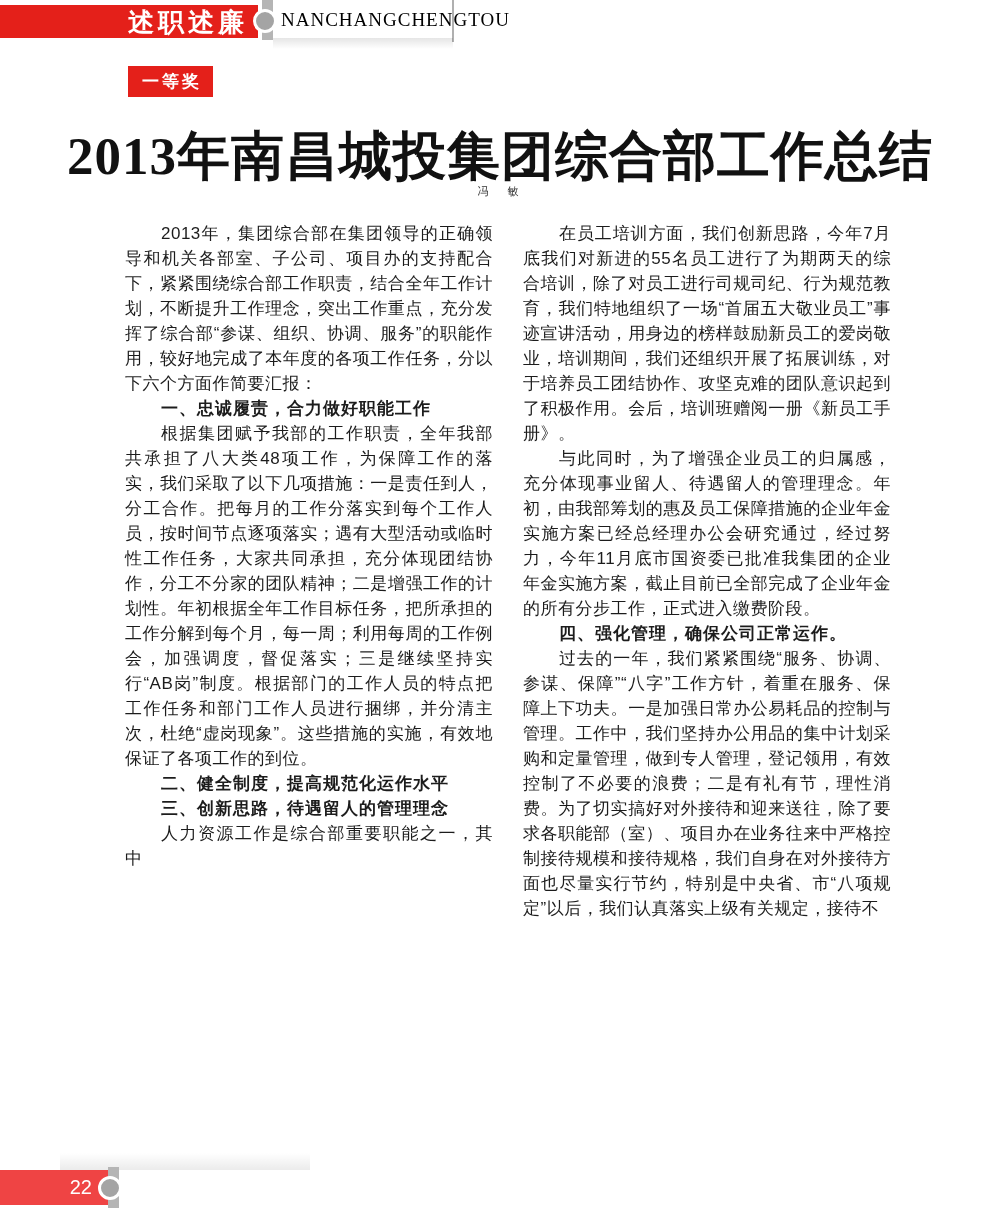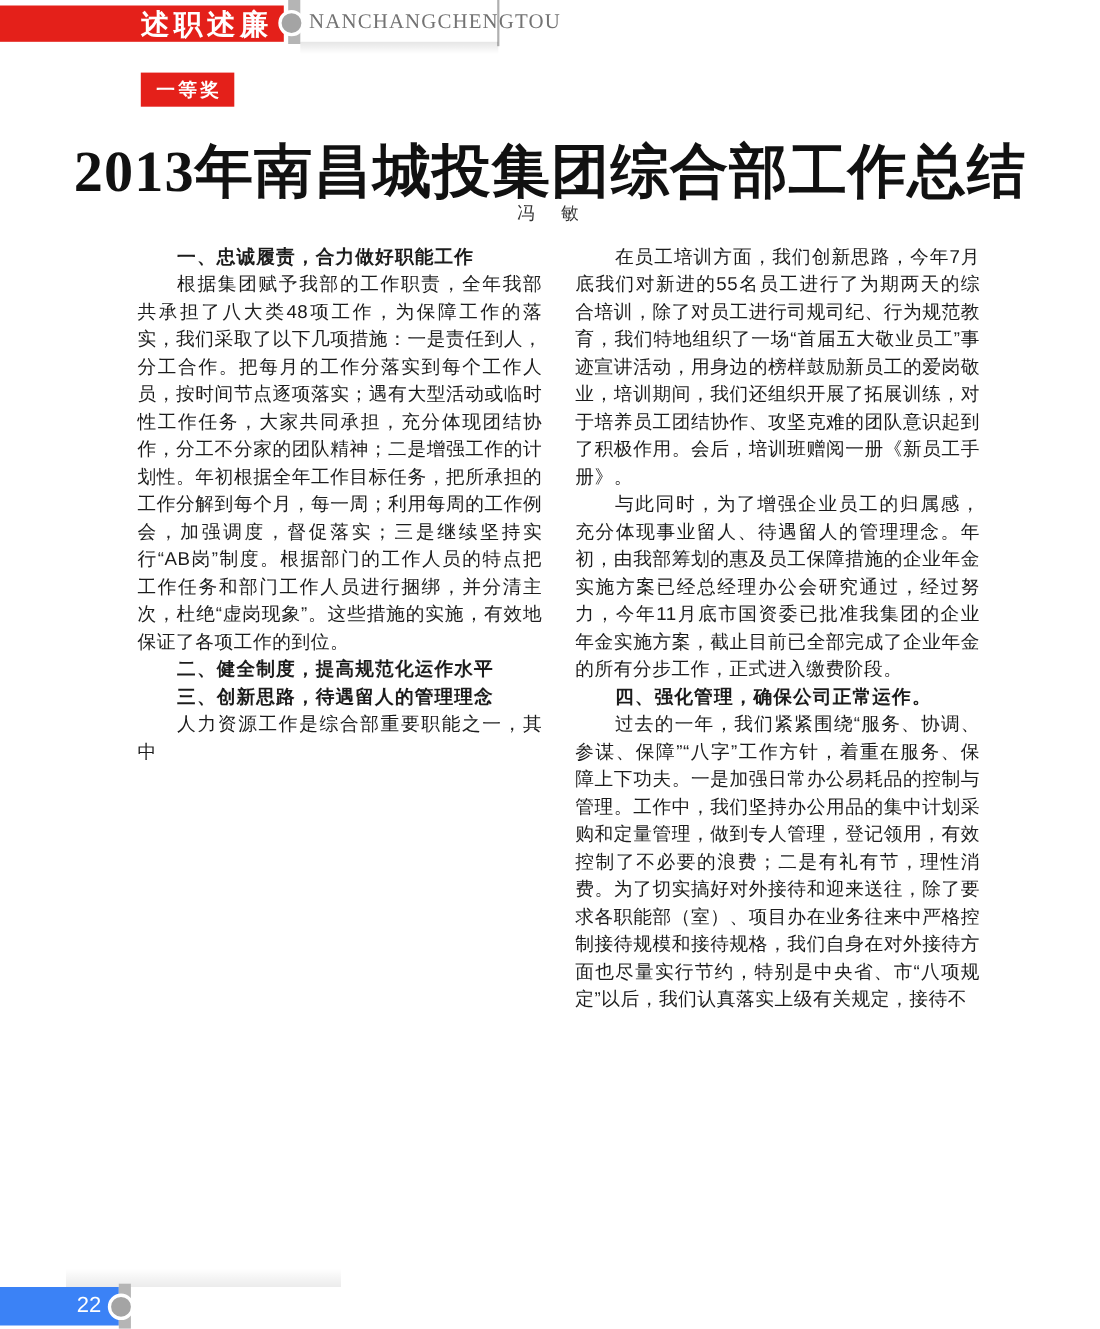--- a/index.html
+++ b/index.html
@@ -68,21 +68,21 @@
     position: absolute; left: 0; top: 121px; width: 1000px;
     text-align: center;
     font-family: "Liberation Serif", serif;
     font-weight: bold; font-size: 53px; letter-spacing: 1px;
     color: #111;
   }
   .article-author {
     position: absolute; left: 0; top: 184px; width: 1000px;
     text-align: center;
     font-family: Liberation Serif, serif;
-    font-size: 16px; letter-spacing: 4px; color: #333;
+    font-size: 11px; letter-spacing: 4px; color: #333;
   }
 
   
   .columns {
     position: absolute; left: 125px; top: 221px;
     width: 766px;
     display: flex; gap: 30px;
   }
   .col {
     width: 368px;
@@ -120,43 +120,44 @@
   .bottom-circle { left: 98px; top: 1176px; }
 </style>
 </head>
 <body>
 
 <div class="top-banner" style="background: rgb(228, 32, 26);">
   <span class="banner-label">述职述廉</span>
 </div>
 <div class="top-graybar" style="background: rgb(181, 181, 181);"></div>
 <div class="ornament-circle top-circle"></div>
-<div class="brand-text" style="color: #737373;">NANCHANGCHENGTOU</div>
+<div class="brand-text" style="color: #000000;">NANCHANGCHENGTOU</div>
 <div class="top-vline"></div>
 <div class="header-shadow"></div>
 
 <div class="award-badge" style="background: rgb(228, 32, 26);">一等奖</div>
 
 <div class="article-title">2013年南昌城投集团综合部工作总结</div>
 <div class="article-author">冯　敏</div>
 
 <div class="columns">
   <div class="col">
+    <p class="para">2013年，集团综合部在集团领导的正确领导和机关各部室、子公司、项目办的支持配合下，紧紧围绕综合部工作职责，结合全年工作计划，不断提升工作理念，突出工作重点，充分发挥了综合部“参谋、组织、协调、服务”的职能作用，较好地完成了本年度的各项工作任务，分以下六个方面作简要汇报：</p>
     <h3 class="sec-heading">一、忠诚履责，合力做好职能工作</h3>
     <p class="para">根据集团赋予我部的工作职责，全年我部共承担了八大类48项工作，为保障工作的落实，我们采取了以下几项措施：一是责任到人，分工合作。把每月的工作分落实到每个工作人员，按时间节点逐项落实；遇有大型活动或临时性工作任务，大家共同承担，充分体现团结协作，分工不分家的团队精神；二是增强工作的计划性。年初根据全年工作目标任务，把所承担的工作分解到每个月，每一周；利用每周的工作例会，加强调度，督促落实；三是继续坚持实行“AB岗”制度。根据部门的工作人员的特点把工作任务和部门工作人员进行捆绑，并分清主次，杜绝“虚岗现象”。这些措施的实施，有效地保证了各项工作的到位。</p>
     <h3 class="sec-heading">二、健全制度，提高规范化运作水平</h3>
     <h3 class="sec-heading">三、创新思路，待遇留人的管理理念</h3>
     <p class="para">人力资源工作是综合部重要职能之一，其中</p>
   </div>
   <div class="col">
     <p class="para">在员工培训方面，我们创新思路，今年7月底我们对新进的55名员工进行了为期两天的综合培训，除了对员工进行司规司纪、行为规范教育，我们特地组织了一场“首届五大敬业员工”事迹宣讲活动，用身边的榜样鼓励新员工的爱岗敬业，培训期间，我们还组织开展了拓展训练，对于培养员工团结协作、攻坚克难的团队意识起到了积极作用。会后，培训班赠阅一册《新员工手册》。</p>
     <p class="para">与此同时，为了增强企业员工的归属感，充分体现事业留人、待遇留人的管理理念。年初，由我部筹划的惠及员工保障措施的企业年金实施方案已经总经理办公会研究通过，经过努力，今年11月底市国资委已批准我集团的企业年金实施方案，截止目前已全部完成了企业年金的所有分步工作，正式进入缴费阶段。</p>
     <h3 class="sec-heading">四、强化管理，确保公司正常运作。</h3>
     <p class="para">过去的一年，我们紧紧围绕“服务、协调、参谋、保障”“八字”工作方针，着重在服务、保障上下功夫。一是加强日常办公易耗品的控制与管理。工作中，我们坚持办公用品的集中计划采购和定量管理，做到专人管理，登记领用，有效控制了不必要的浪费；二是有礼有节，理性消费。为了切实搞好对外接待和迎来送往，除了要求各职能部（室）、项目办在业务往来中严格控制接待规模和接待规格，我们自身在对外接待方面也尽量实行节约，特别是中央省、市“八项规定”以后，我们认真落实上级有关规定，接待不</p>
   </div>
 </div>
 
 <div class="footer-shadow"></div>
-<div class="page-red" style="background: #3b82f6;">
+<div class="page-red" style="background: #ef4444;">
   <span>22</span>
 </div>
 <div class="page-graybar" style="background: rgb(181, 181, 181);"></div>
 <div class="ornament-circle bottom-circle"></div>
 
 </body></html>

